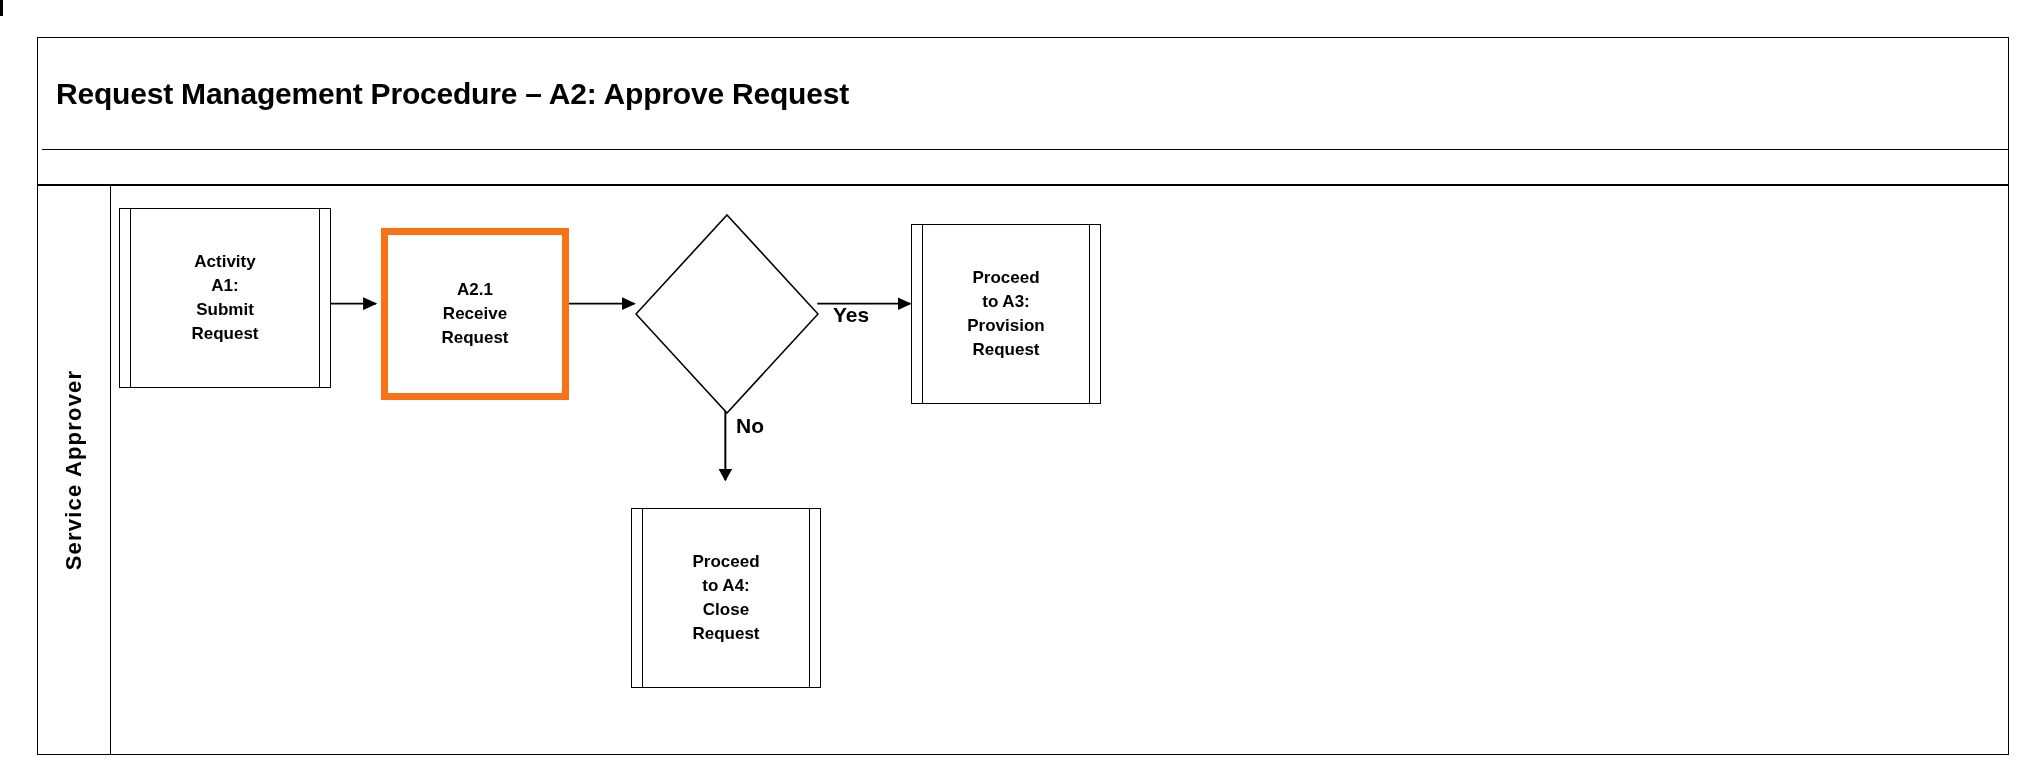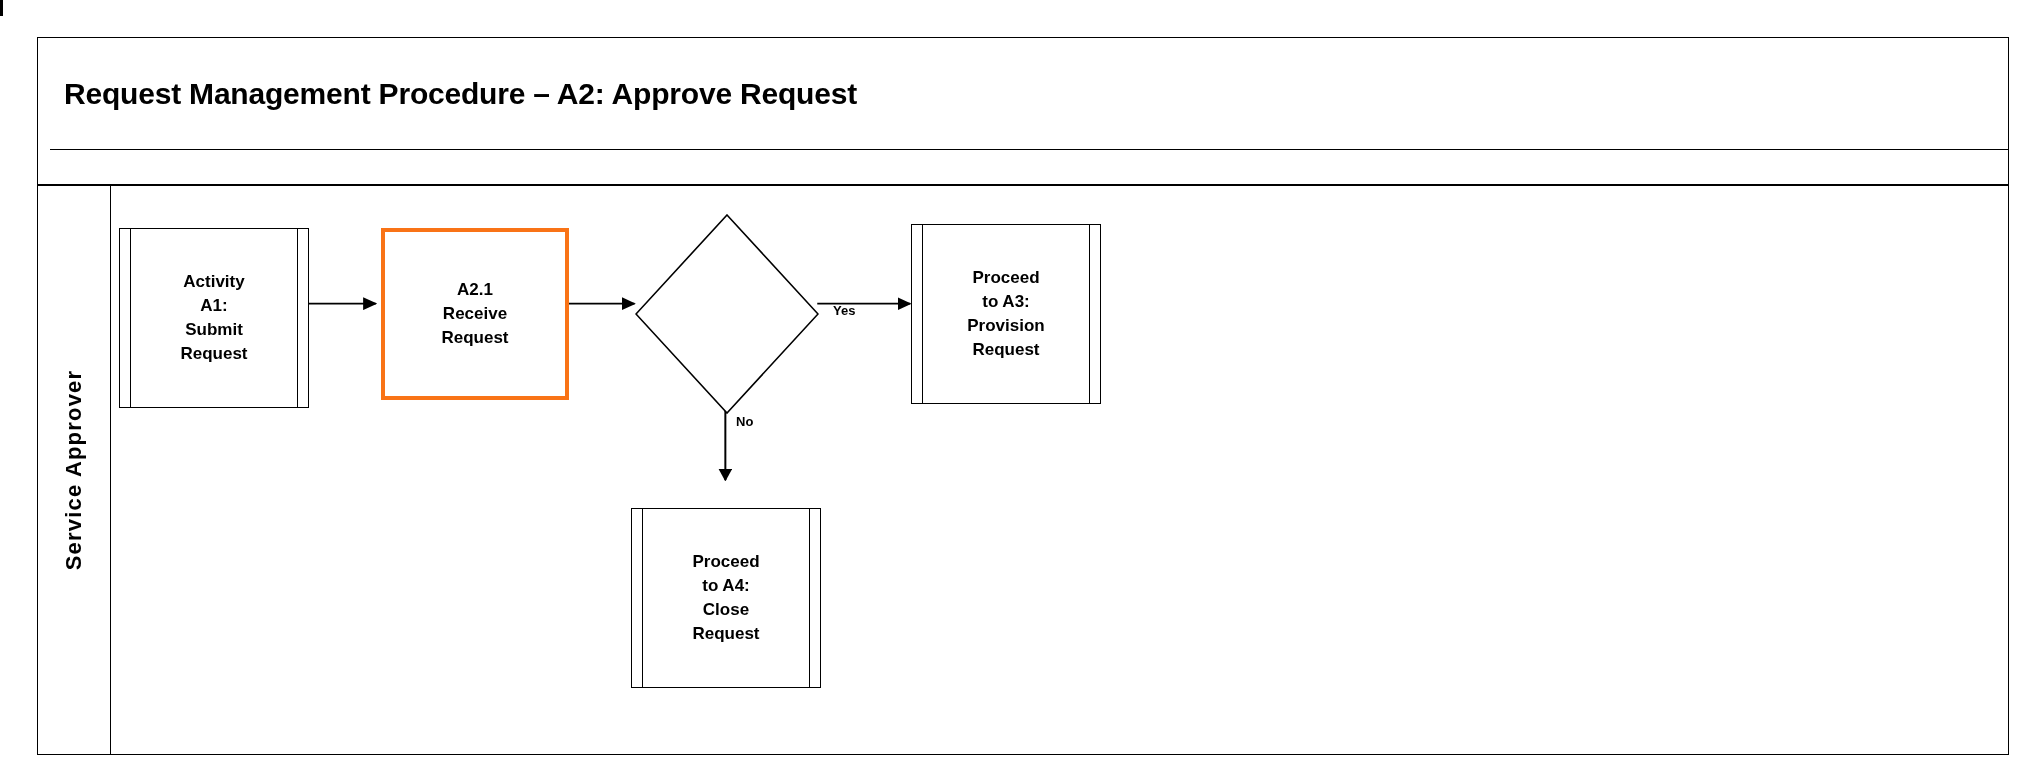--- a/index.html
+++ b/index.html
@@ -34,21 +34,21 @@
     width: 1972px;
     height: 718px;
     border: 1px solid #000000;
     box-sizing: border-box;
     background: #ffffff;
   }
 
   
   .title-band {
     position: absolute;
-    left: 12px;
+    left: 4px;
     top: 0;
     right: 0;
     height: 112px;
     border-bottom: 1px solid #000000;
     box-sizing: border-box;
     display: flex;
     align-items: center;
   }
   .title-text {
     font-size: 30px;
@@ -129,21 +129,21 @@
     position: absolute;
     top: -1px;
     bottom: -1px;
     width: 0;
     border-left: 1px solid #000000;
   }
   .node-predef::before { left: 10px; }
   .node-predef::after  { right: 10px; }
 
   .node-process {
-    border: 4px solid #f97316;
+    border: 7px solid #f97316;
   }
 
   .node-label {
     position: absolute;
     left: 12px;
     right: 12px;
     top: 50%;
     transform: translateY(-50%);
     text-align: center;
     font-size: 17px;
@@ -163,21 +163,21 @@
     display: block;
   }
   .node-decision .node-label {
     left: 18px;
     right: 18px;
   }
 
   
   .edge-label {
     position: absolute;
-    font-size: 13px;
+    font-size: 21px;
     font-weight: bold;
     white-space: nowrap;
     background: transparent;
   }
 
   .connectors {
     position: absolute;
     left: 0; top: 0;
     width: 100%; height: 100%;
     pointer-events: none;
@@ -216,21 +216,21 @@
 
           <line x1="198" y1="128" x2="265" y2="128" stroke="#000000" stroke-width="2" marker-end="url(#arrow)"></line>
 
           <line x1="457" y1="128" x2="524" y2="128" stroke="#000000" stroke-width="2" marker-end="url(#arrow)"></line>
 
           <line x1="707" y1="128" x2="800" y2="128" stroke="#000000" stroke-width="2" marker-end="url(#arrow)"></line>
 
           <line x1="615" y1="206" x2="615" y2="320" stroke="#000000" stroke-width="2" marker-end="url(#arrow)"></line>
         </svg>
 
-        <div class="node node-predef" style="left:8px; top:42px; width:190px; height:180px;">
+        <div class="node node-predef" style="left:8px; top:22px; width:212px; height:180px;">
           <div class="node-label">Activity
 A1:
 Submit
 Request</div>
         </div>
 
         <div class="node node-process" style="left:270px; top:42px; width:188px; height:172px;">
           <div class="node-label">A2.1
 Receive
 Request</div>

